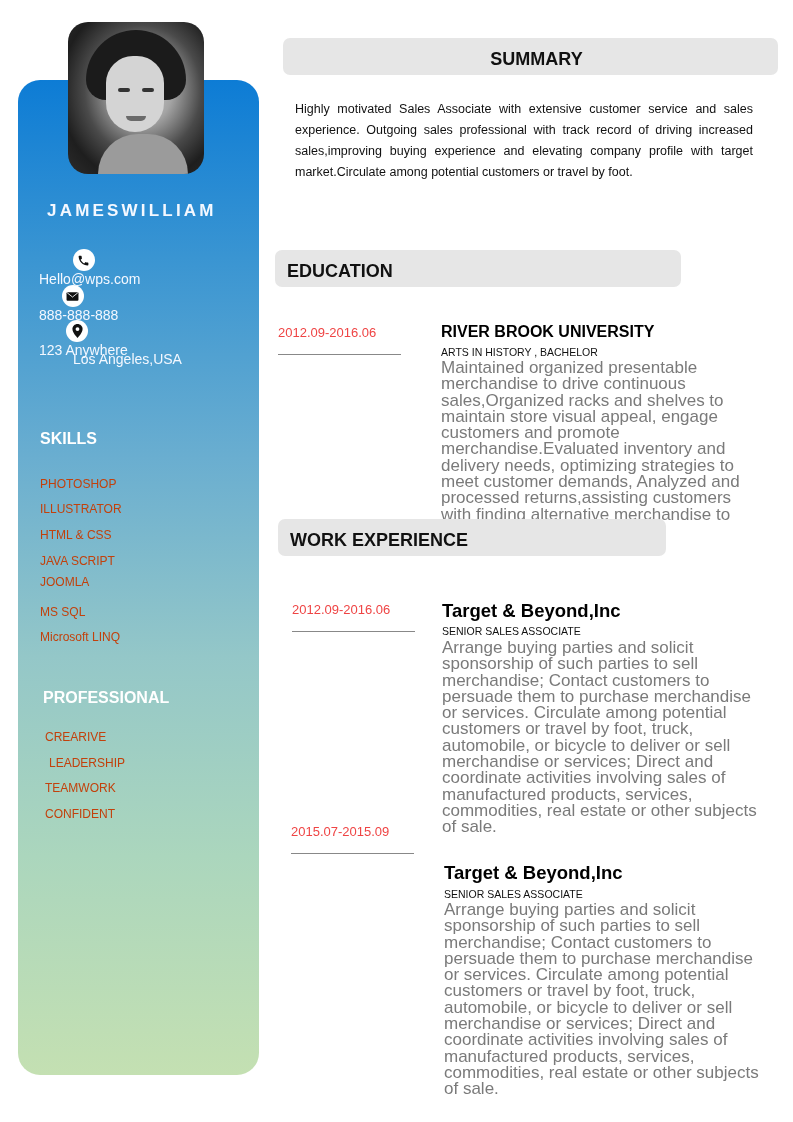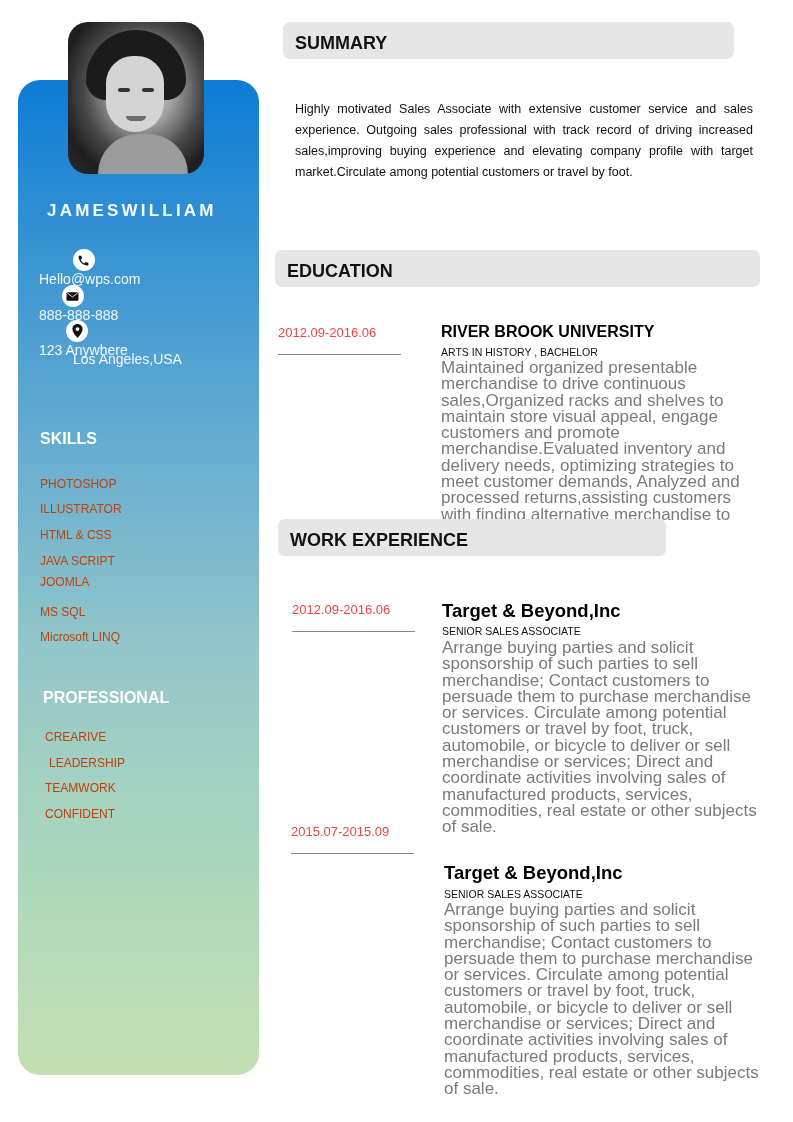--- a/index.html
+++ b/index.html
@@ -116,24 +116,24 @@
 <div class="side-item" style="left:40px; top:567px;margin-top:8px;">JOOMLA</div>
 <div class="side-item" style="left:40px; top:605px;">MS SQL</div>
 <div class="side-item" style="left:40px; top:630px;">Microsoft LINQ</div>
 
 <div class="side-heading" style="left:43px; top:689px;">PROFESSIONAL</div>
 <div class="side-item" style="left:45px; top:730px;">CREARIVE</div>
 <div class="side-item" style="left:49px; top:756px;">LEADERSHIP</div>
 <div class="side-item" style="left:45px; top:781px;">TEAMWORK</div>
 <div class="side-item" style="left:45px; top:807px;">CONFIDENT</div>
 
-<div class="sec-bar" style="left:283px; top:22px; width:451px;">SUMMARY</div>
+<div class="sec-bar" style="left:283px; top:38px; width:495px;text-align:center;">SUMMARY</div>
 <div class="summary-text">Highly motivated Sales Associate with extensive customer service and sales experience. Outgoing sales professional with track record of driving increased sales,improving buying experience and elevating company profile with target market.Circulate among potential customers or travel by foot.</div>
 
-<div class="sec-bar" style="left:275px; top:250px; width:485px;">EDUCATION</div>
+<div class="sec-bar" style="left:275px; top:250px; width:406px;">EDUCATION</div>
 <div class="date" style="left:278px; top:325px;">2012.09-2016.06</div>
 <div class="entry-title" style="left:441px; top:323px;">RIVER BROOK UNIVERSITY</div>
 <div class="entry-sub" style="left:441px; top:346px;">ARTS IN HISTORY , BACHELOR</div>
 <div class="entry-desc" style="left:441px; top:360px; width:315px;">Maintained organized presentable merchandise to drive continuous sales,Organized racks and shelves to maintain store visual appeal, engage customers and promote merchandise.Evaluated inventory and delivery needs, optimizing strategies to meet customer demands, Analyzed and processed returns,assisting customers with finding alternative merchandise to meet needs.</div>
 
 <div class="sec-bar" style="left:278px; top:519px; width:388px;">WORK EXPERIENCE</div>
 
 <div class="date" style="left:292px; top:602px;">2012.09-2016.06</div>
 <div class="entry-title big" style="left:442px; top:600px;">Target &amp; Beyond,Inc</div>
 <div class="entry-sub" style="left:442px; top:625px;">SENIOR SALES ASSOCIATE</div>

